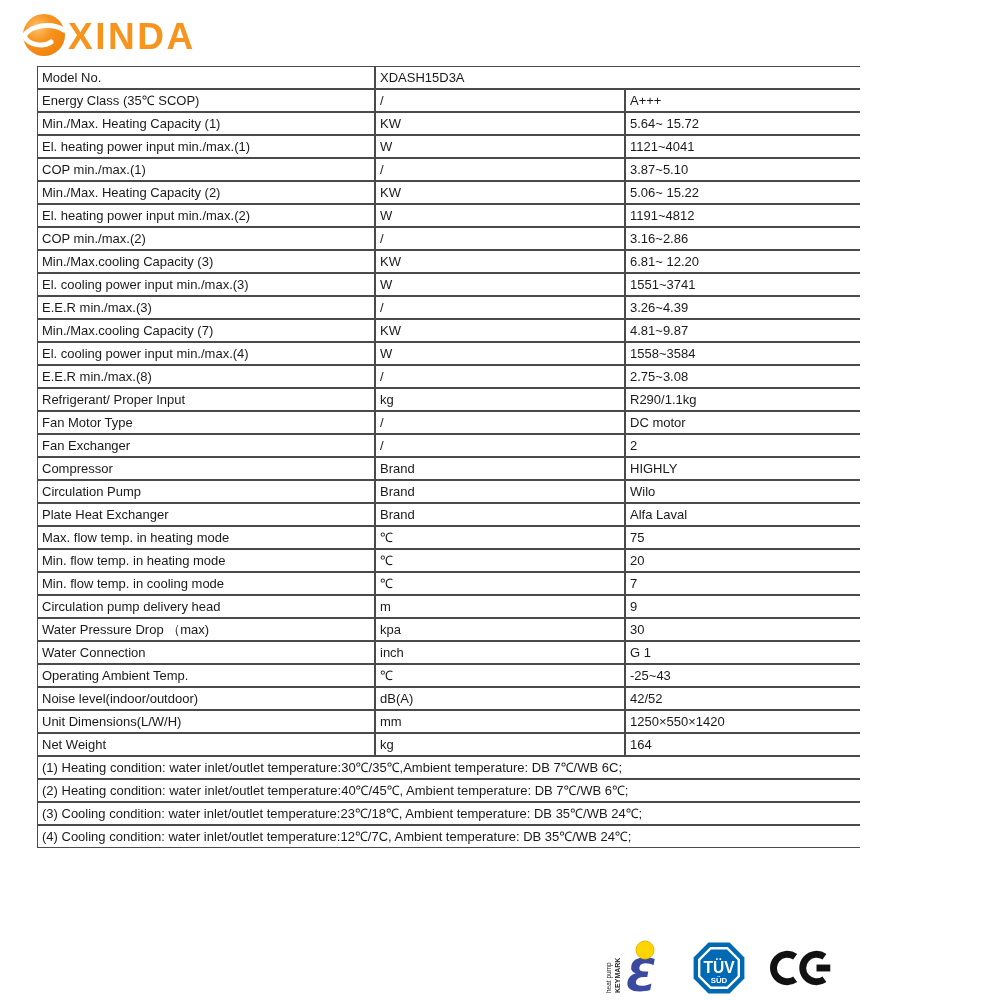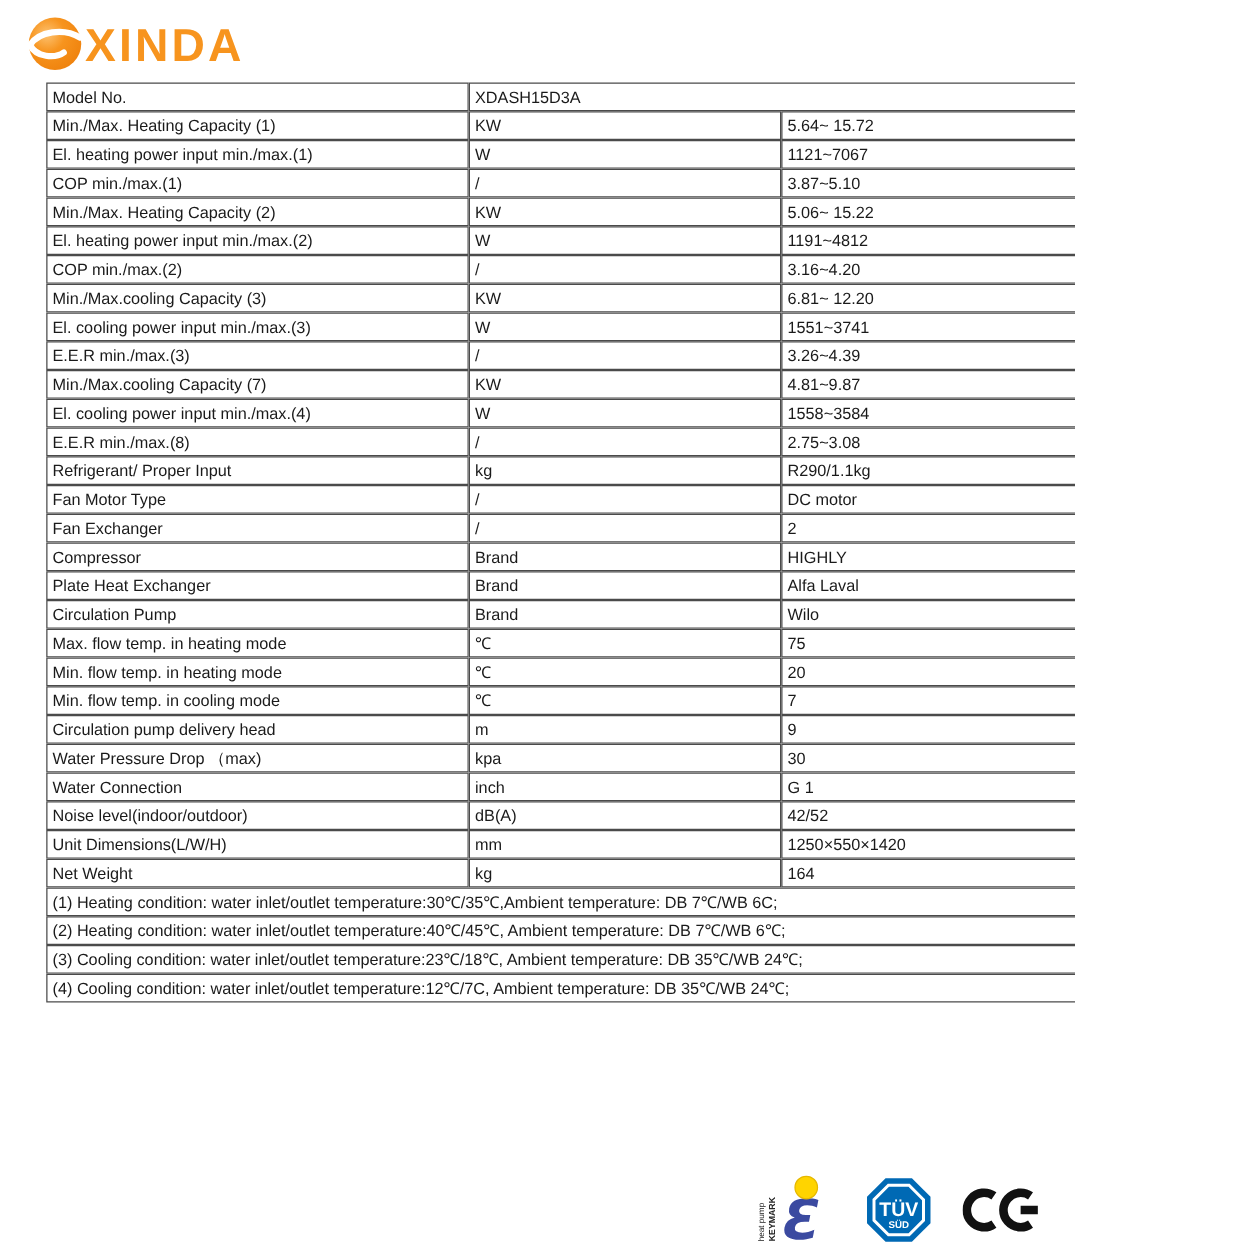--- a/index.html
+++ b/index.html
@@ -54,48 +54,53 @@
         <col class="c1">
         <col class="c2">
         <col class="c3">
       </colgroup>
     <tbody>
         <tr>
           <td>Model No.</td>
           <td colspan="2">XDASH15D3A</td>
         </tr>
         <tr>
+          <td>Energy Class (35℃ SCOP)</td>
+          <td>/</td>
+          <td>A+++</td>
+        </tr>
+        <tr>
           <td>Min./Max. Heating Capacity (1)</td>
           <td>KW</td>
           <td>5.64~ 15.72</td>
         </tr>
         <tr>
           <td>El. heating power input min./max.(1)</td>
           <td>W</td>
-          <td>1121~7067</td>
+          <td>1121~4041</td>
         </tr>
         <tr>
           <td>COP min./max.(1)</td>
           <td>/</td>
           <td>3.87~5.10</td>
         </tr>
         <tr>
           <td>Min./Max. Heating Capacity (2)</td>
           <td>KW</td>
           <td>5.06~ 15.22</td>
         </tr>
         <tr>
           <td>El. heating power input min./max.(2)</td>
           <td>W</td>
           <td>1191~4812</td>
         </tr>
         <tr>
           <td>COP min./max.(2)</td>
           <td>/</td>
-          <td>3.16~4.20</td>
+          <td>3.16~2.86</td>
         </tr>
         <tr>
           <td>Min./Max.cooling Capacity (3)</td>
           <td>KW</td>
           <td>6.81~ 12.20</td>
         </tr>
         <tr>
           <td>El. cooling power input min./max.(3)</td>
           <td>W</td>
           <td>1551~3741</td>
@@ -134,30 +139,30 @@
           <td>Fan Exchanger</td>
           <td>/</td>
           <td>2</td>
         </tr>
         <tr>
           <td>Compressor</td>
           <td>Brand</td>
           <td>HIGHLY</td>
         </tr>
         <tr>
+          <td>Circulation Pump</td>
+          <td>Brand</td>
+          <td>Wilo</td>
+        </tr>
+        <tr>
           <td>Plate Heat Exchanger</td>
           <td>Brand</td>
           <td>Alfa Laval</td>
         </tr>
         <tr>
-          <td>Circulation Pump</td>
-          <td>Brand</td>
-          <td>Wilo</td>
-        </tr>
-        <tr>
           <td>Max. flow temp. in heating mode</td>
           <td>℃</td>
           <td>75</td>
         </tr>
         <tr>
           <td>Min. flow temp. in heating mode</td>
           <td>℃</td>
           <td>20</td>
         </tr>
         <tr>
@@ -172,20 +177,25 @@
         </tr>
         <tr>
           <td>Water Pressure Drop （max)</td>
           <td>kpa</td>
           <td>30</td>
         </tr>
         <tr>
           <td>Water Connection</td>
           <td>inch</td>
           <td>G 1</td>
+        </tr>
+        <tr>
+          <td>Operating Ambient Temp.</td>
+          <td>℃</td>
+          <td>-25~43</td>
         </tr>
         <tr>
           <td>Noise level(indoor/outdoor)</td>
           <td>dB(A)</td>
           <td>42/52</td>
         </tr>
         <tr>
           <td>Unit Dimensions(L/W/H)</td>
           <td>mm</td>
           <td>1250×550×1420</td>

